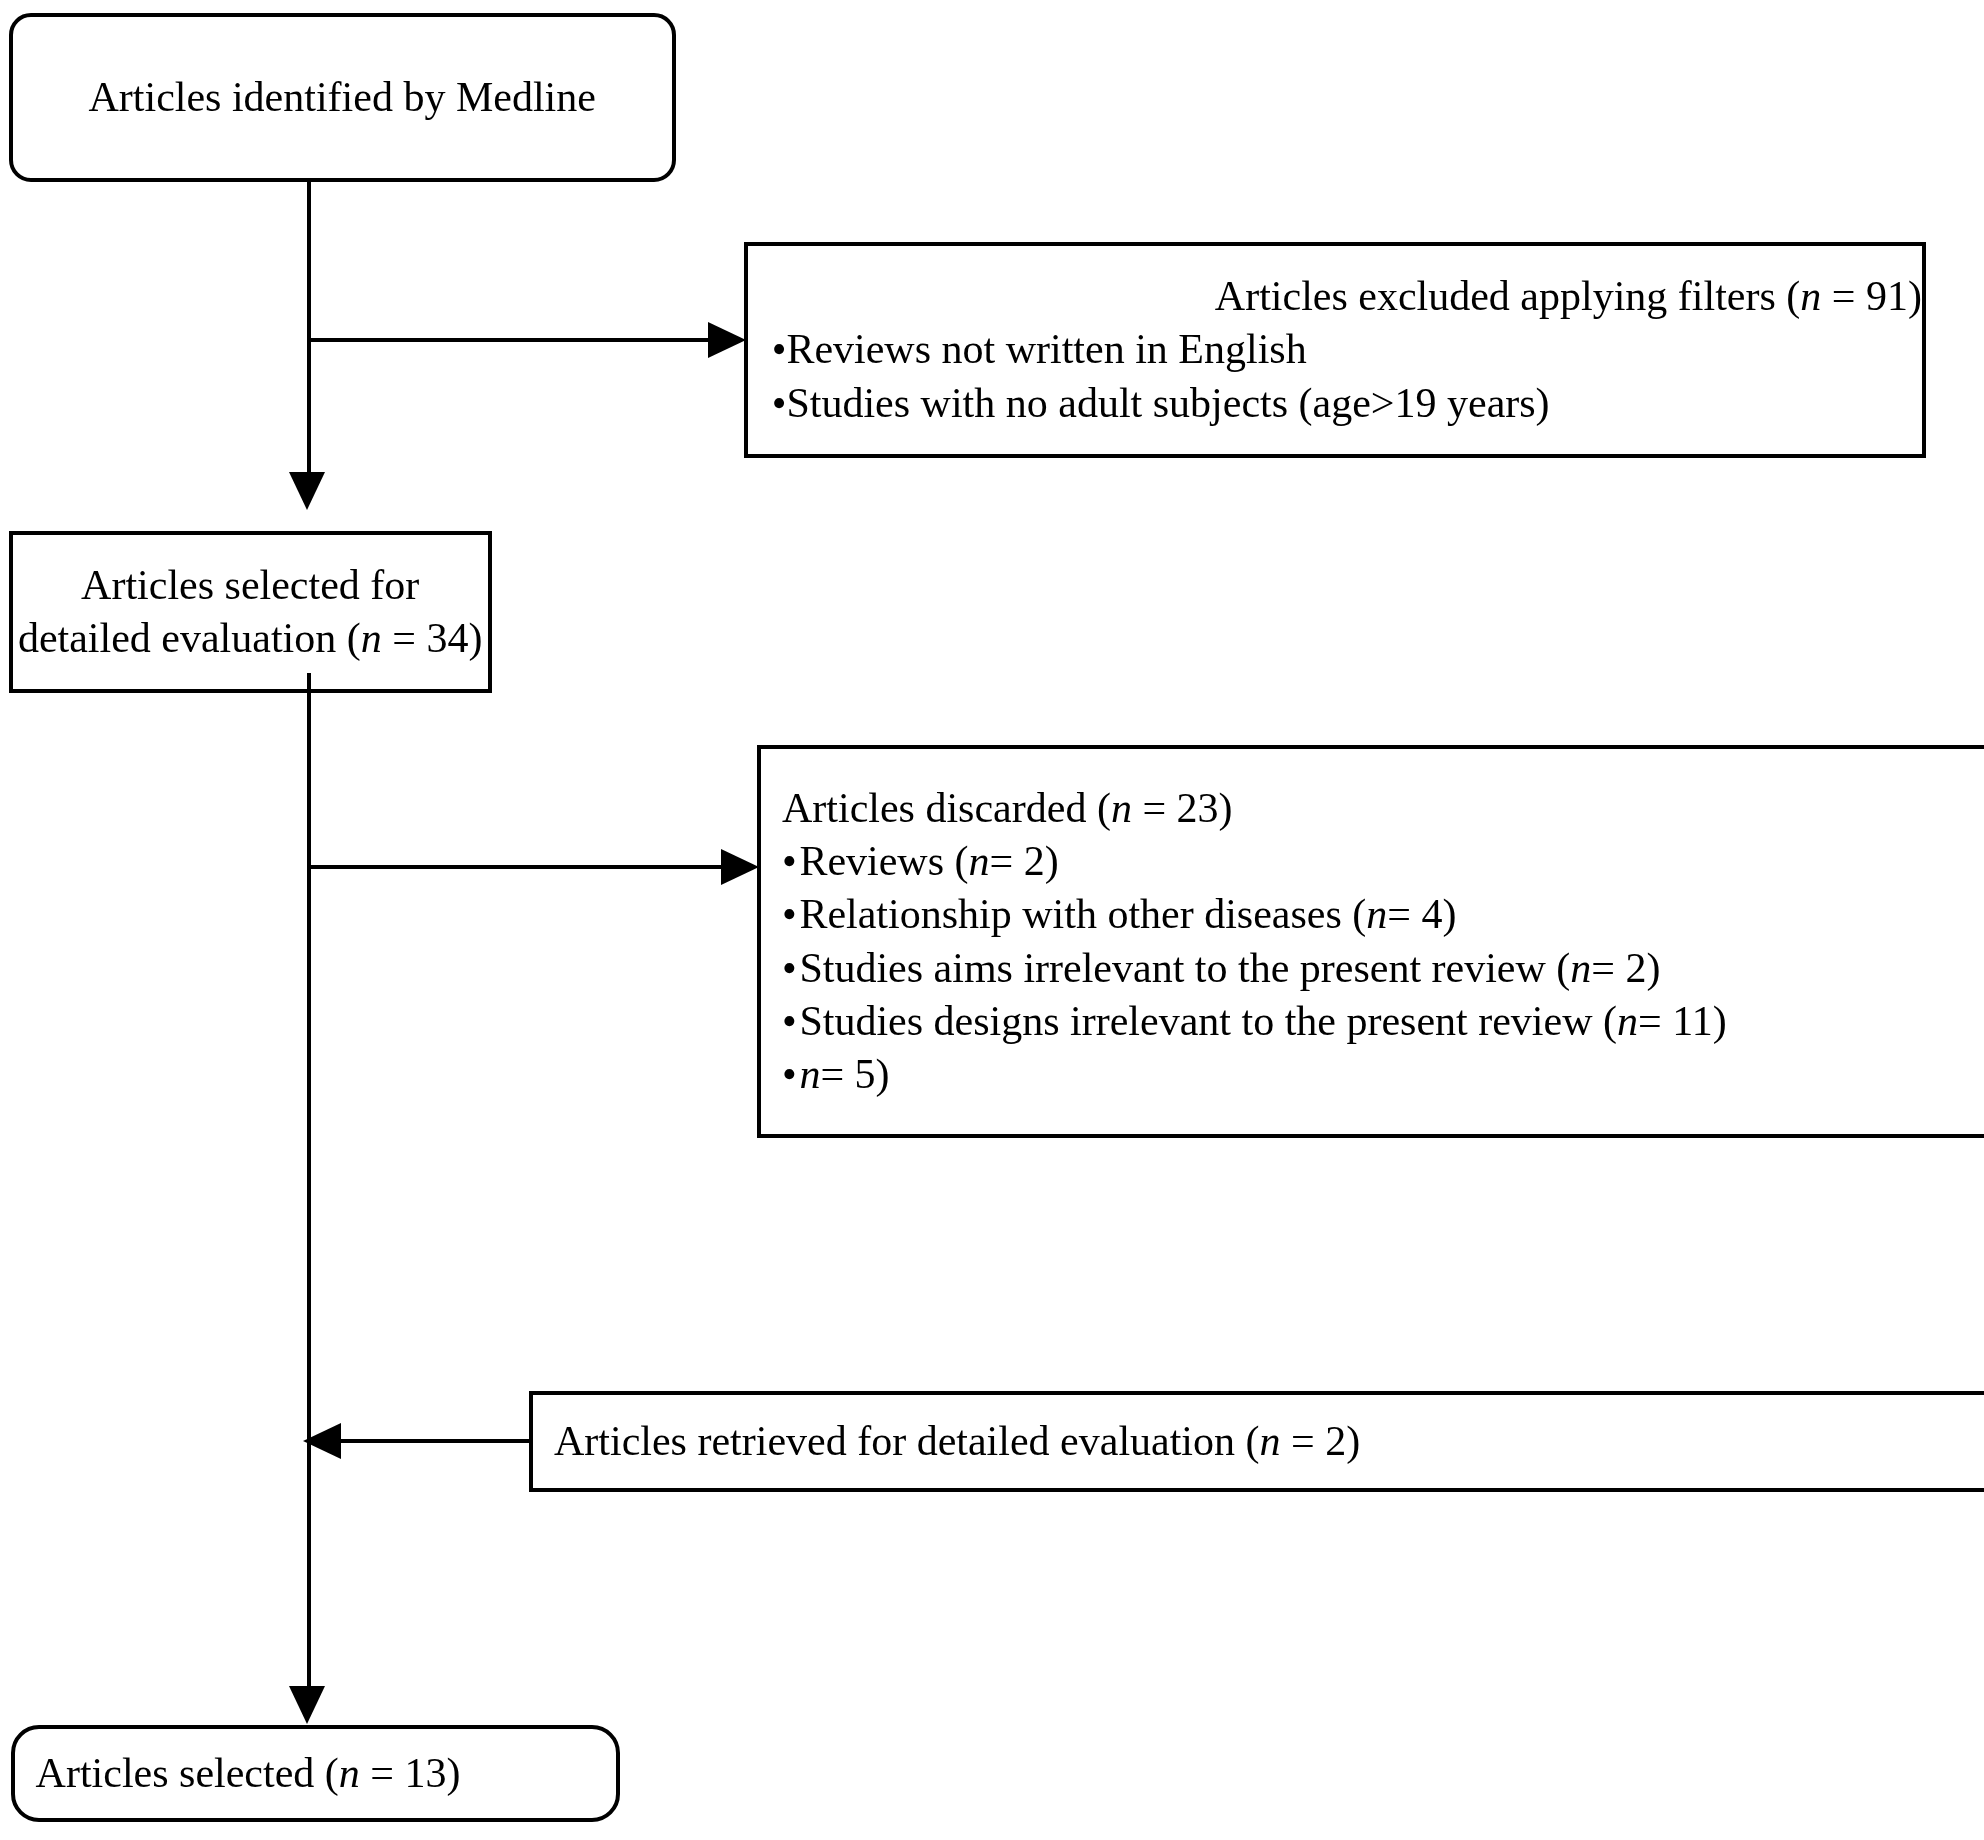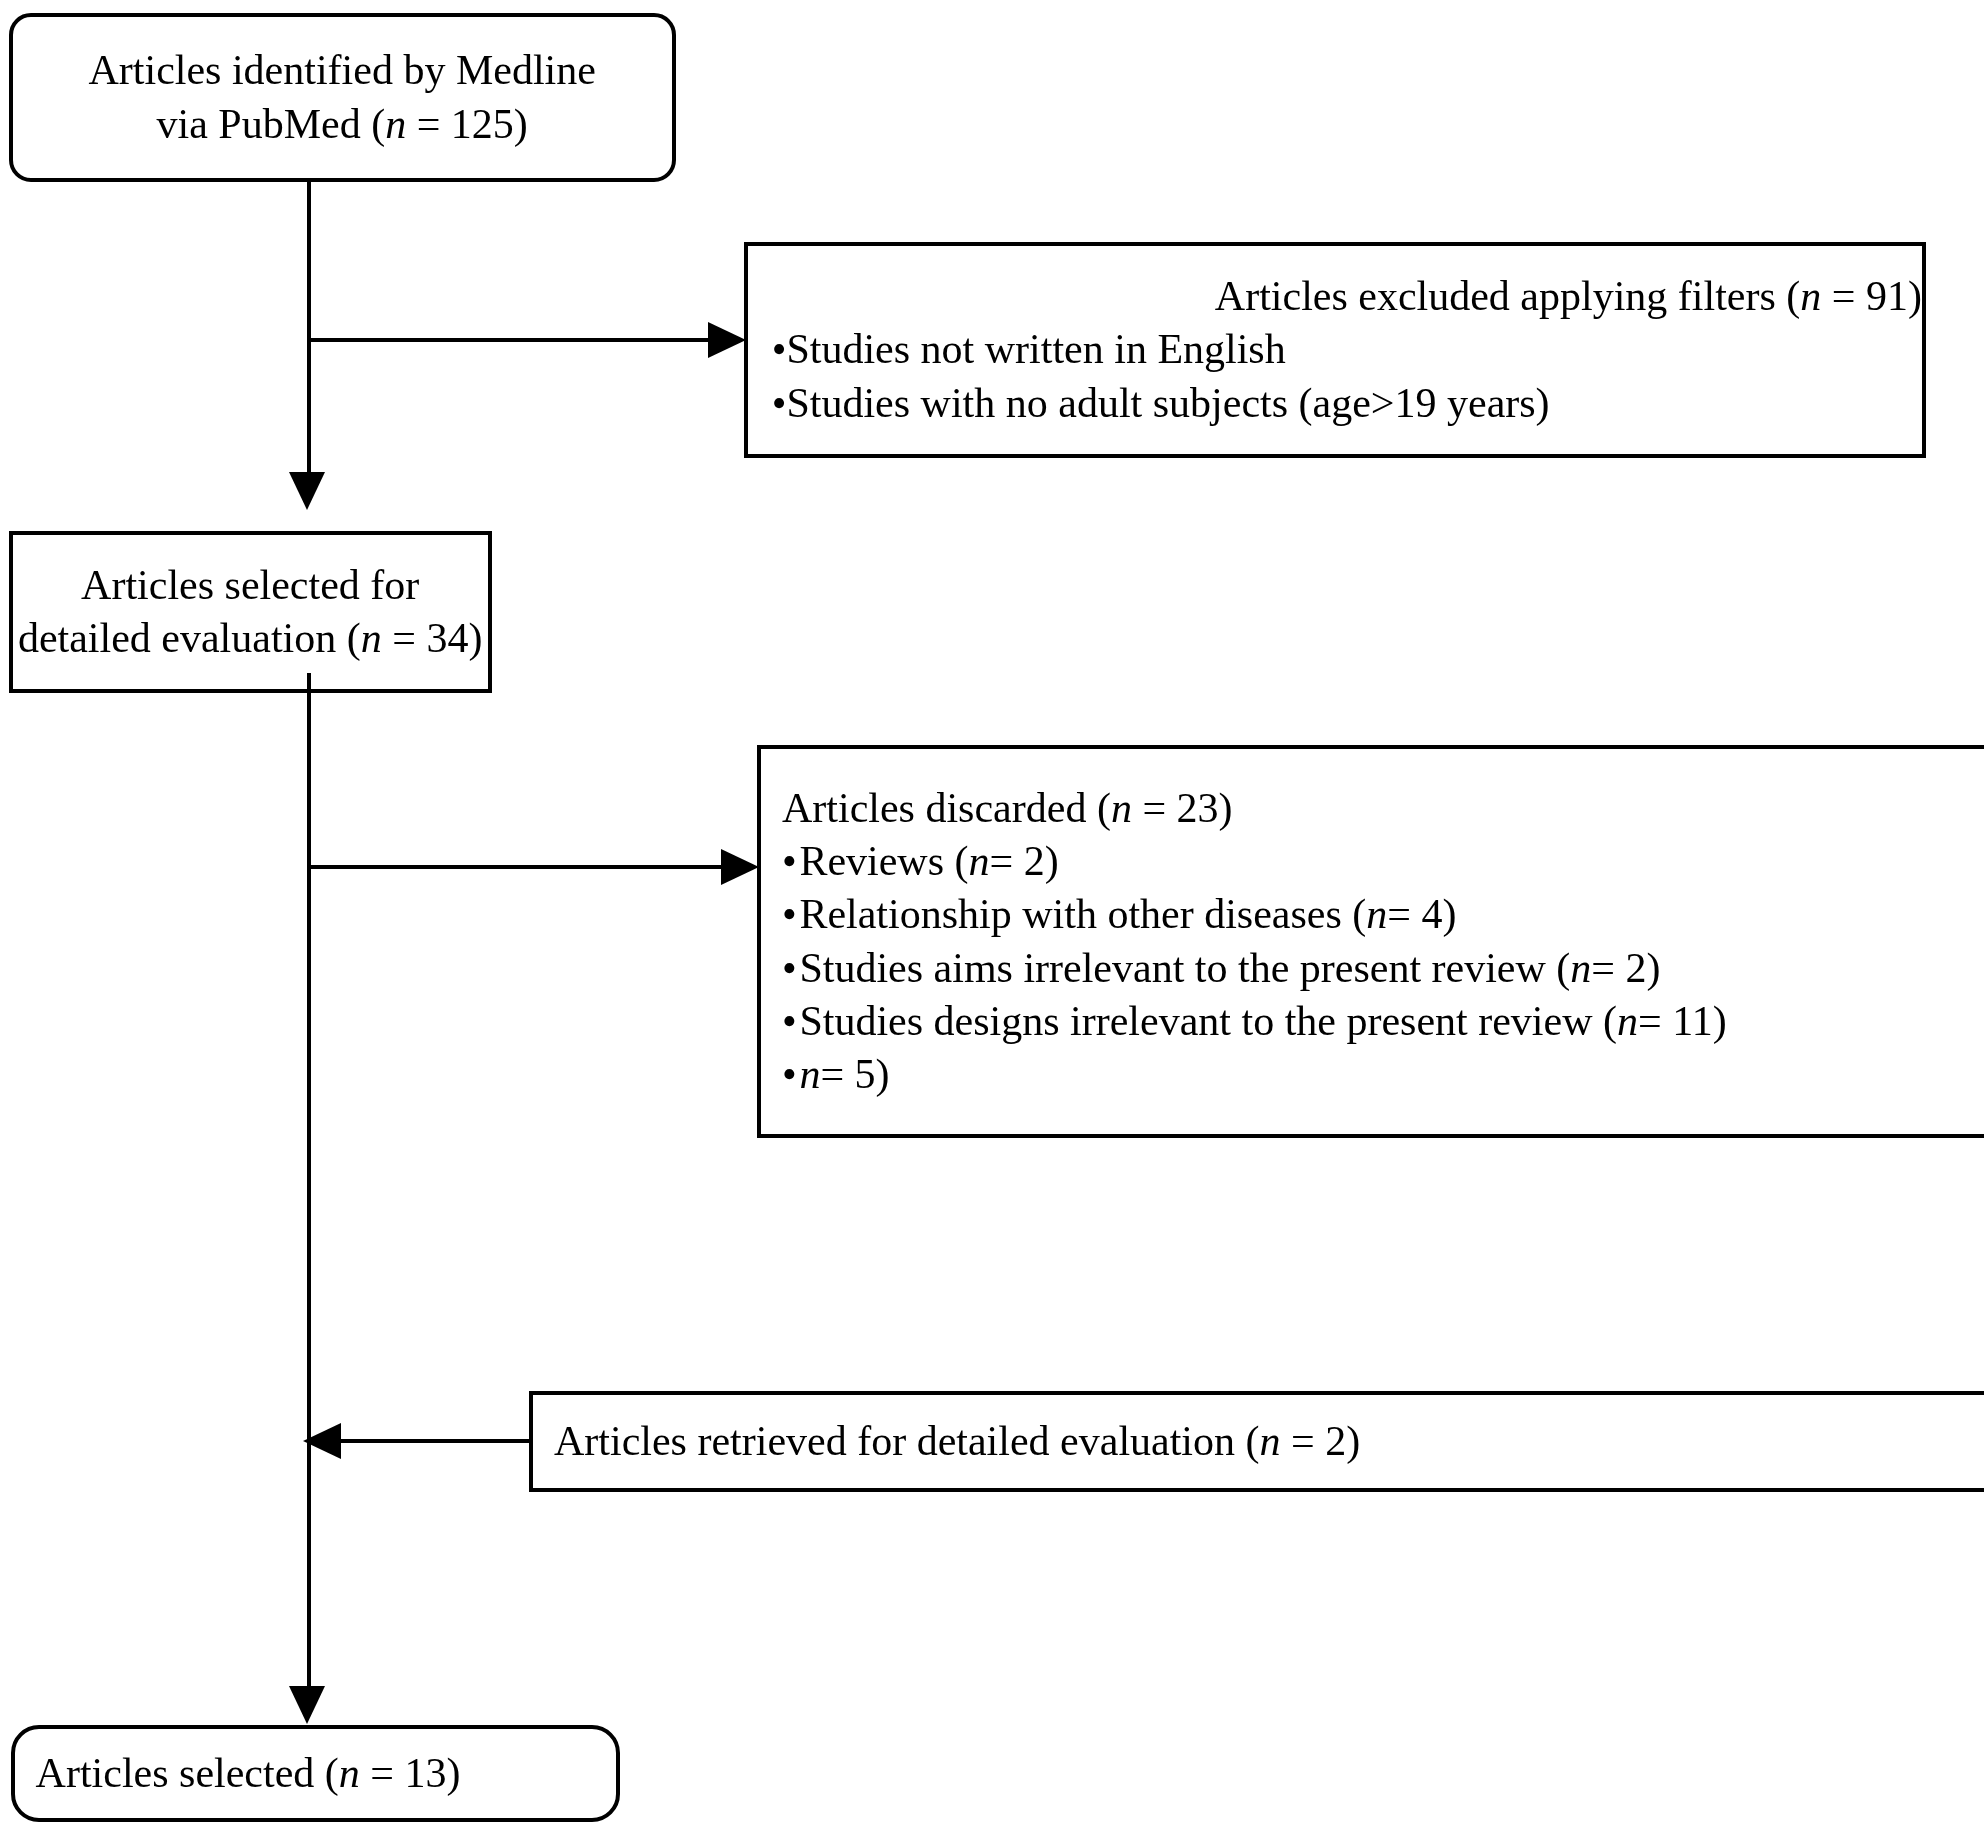--- a/index.html
+++ b/index.html
@@ -93,32 +93,29 @@
     border-right: 38px solid #000000;
   }
 </style>
 </head>
 <body>
 
 <div id="canvas">
 
   <div class="node centered" style="left:8.7px; top:13px; width:667px; height:169px;border-radius:22px;">
     <div class="node-line">Articles identified by Medline</div>
-    <div class="node-line">
-      <span>via PubMed (</span><span class="ital">n</span><span> = 125)</span>
-    </div>
   </div>
 
   <div class="node" style="left:744px; top:242px; width:1182px; height:216px;text-align:right;">
     <div class="node-head">
       <span>Articles excluded applying filters (</span><span class="ital">n</span><span> = 91)</span>
     </div>
     <div class="bullet-row">
       <span class="bullet-dot">•</span>
-        <span>Studies not written in English</span>
+        <span>Reviews not written in English</span>
     </div>
     <div class="bullet-row">
       <span class="bullet-dot">•</span>
         <span>Studies with no adult subjects (age&gt;19 years)</span>
     </div>
   </div>
 
   <div class="node centered" style="left:8.7px; top:511px; width:483px; height:162px;margin-top:20px;">
     <div class="node-line">Articles selected for</div>
     <div class="node-line">

